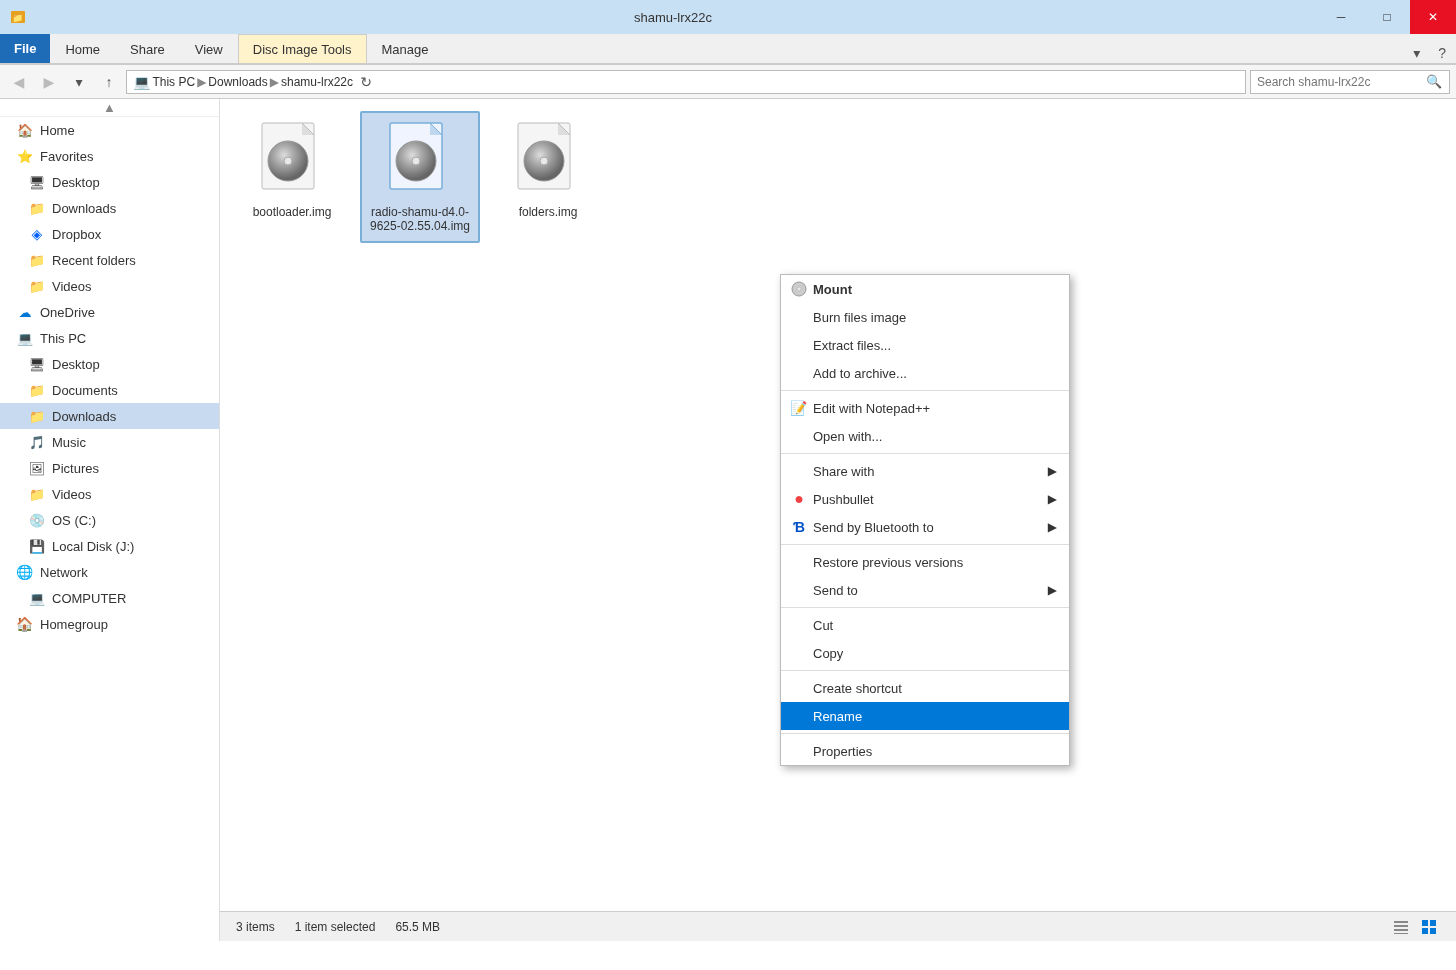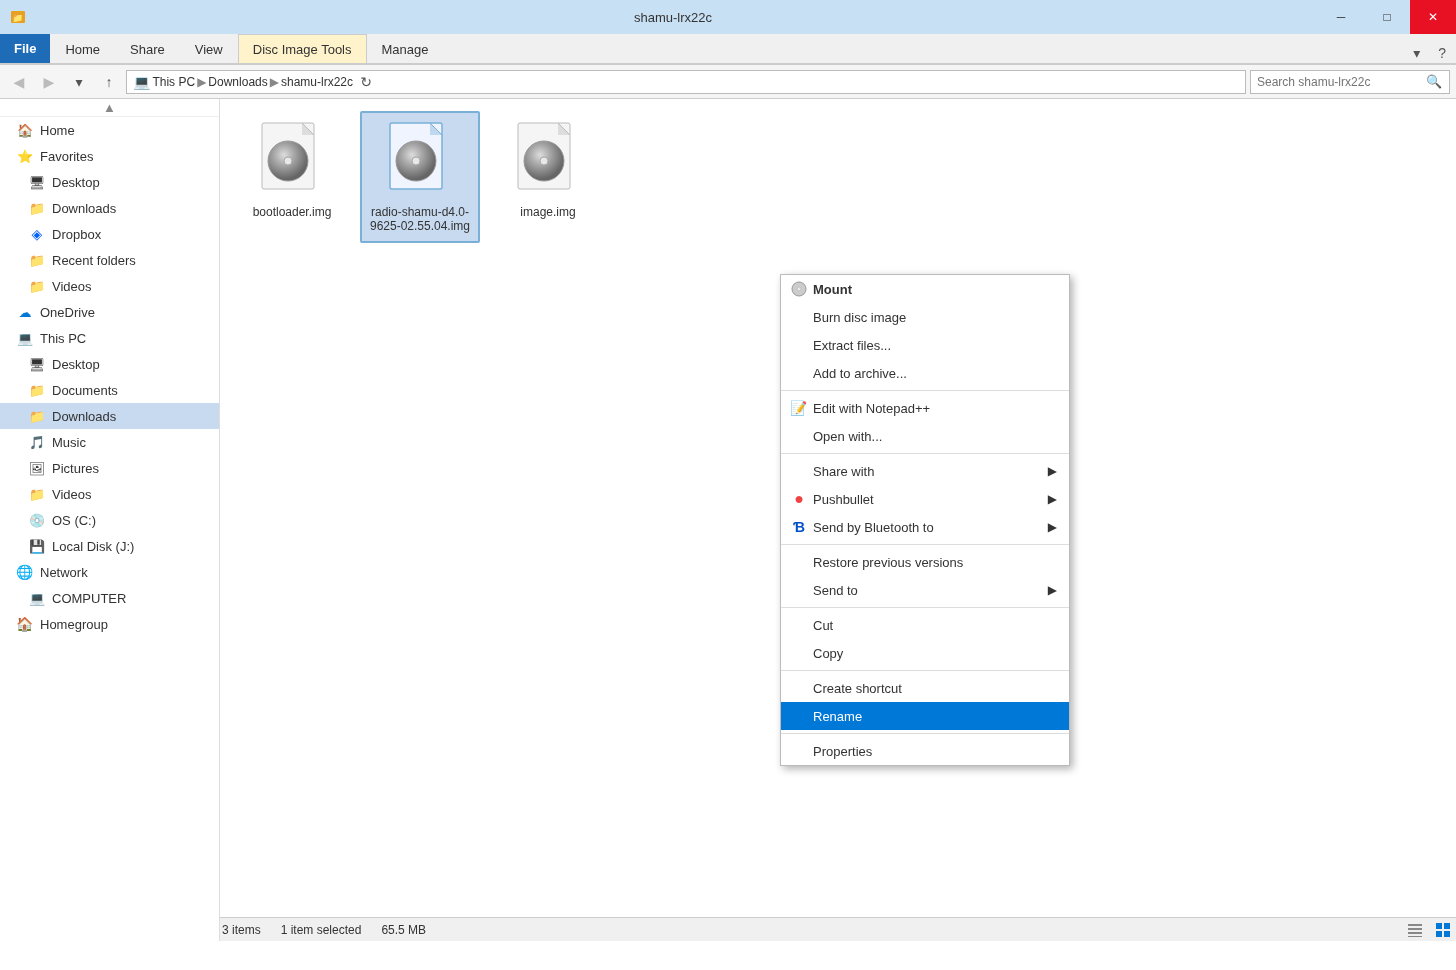--- a/index.html
+++ b/index.html
@@ -274,26 +274,26 @@
     .ctx-arrow {
       margin-left: auto;
       font-size: 12px;
     }
 
     
     .status-bar {
       position: absolute;
       bottom: 0;
       left: 0; right: 0;
-      height: 24px;
+      height: 30px;
       background: #f0f0f0;
       border-top: 1px solid #ccc;
       display: flex;
       align-items: center;
-      padding: 0 2px;
+      padding: 0 16px;
       font-size: 12px;
       color: #333;
       gap: 20px;
     }
     .status-right {
       margin-left: auto;
       display: flex;
       align-items: center;
       gap: 6px;
     }
@@ -523,37 +523,37 @@
             <defs>
               <radialGradient id="disc3" cx="40%" cy="35%" r="60%">
                 <stop offset="0%" stop-color="#ddd"></stop>
                 <stop offset="40%" stop-color="#aaa"></stop>
                 <stop offset="70%" stop-color="#888"></stop>
                 <stop offset="100%" stop-color="#666"></stop>
               </radialGradient>
             </defs>
           </svg>
         </div>
-        <span class="file-label">image.img</span>
+        <span class="file-label">folders.img</span>
       </div>
     </div>
 
     <div class="context-menu">
 
       <div class="ctx-item bold">
         <span class="ctx-icon">
           <svg width="18" height="18" viewBox="0 0 18 18">
             <circle cx="9" cy="9" r="7" fill="#ccc" stroke="#999" stroke-width="1"></circle>
             <circle cx="9" cy="9" r="2" fill="#e8e8e8" stroke="#aaa" stroke-width="0.5"></circle>
           </svg>
         </span>
         <span>Mount</span>
       </div>
       <div class="ctx-item">
-        <span>Burn disc image</span>
+        <span>Burn files image</span>
       </div>
       <div class="ctx-item">
         <span>Extract files...</span>
       </div>
       <div class="ctx-item">
         <span>Add to archive...</span>
       </div>
       <div class="ctx-separator"></div>
       <div class="ctx-item">
         <span class="ctx-icon" style="color:#4a8f4a;font-size:14px;">📝</span>

